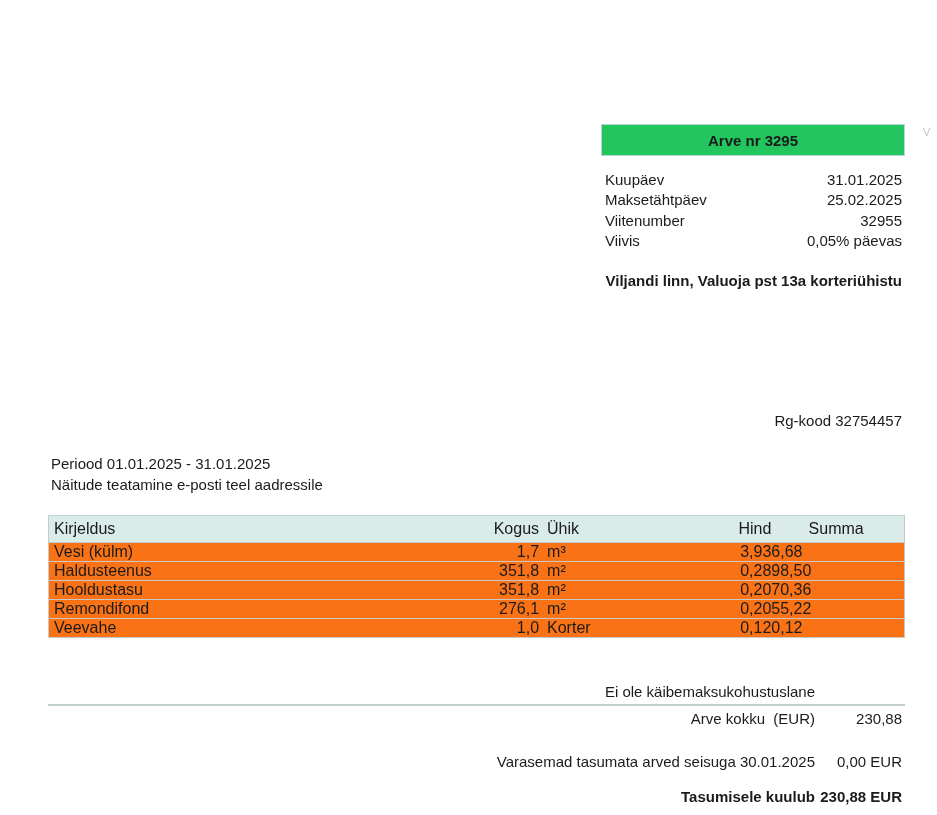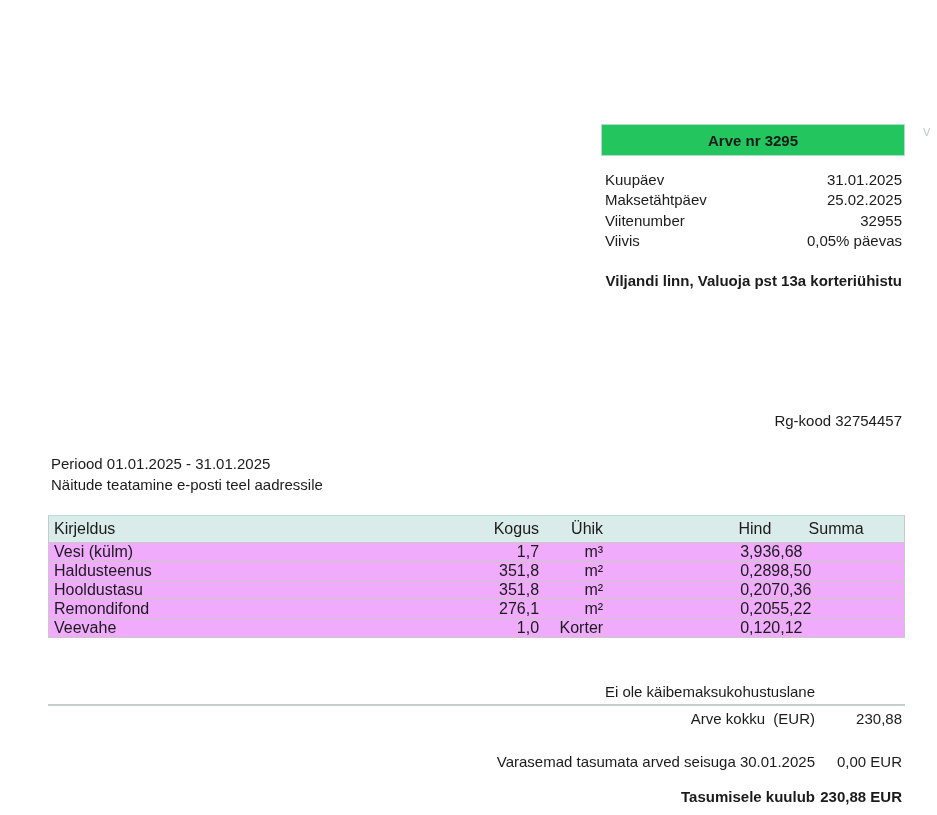--- a/index.html
+++ b/index.html
@@ -34,26 +34,26 @@
   .readings  { position:absolute; left:51px; top:476px; white-space:nowrap; }
 
   table.items {
     position:absolute; left:48px; top:515px; width:857px;
     border-collapse:collapse; table-layout:fixed; font-size:16px; color:#1b1b1b;
   }
   table.items th {
     background:#d9ece9; font-weight:normal; height:27px;
     border-top:1px solid #bcd9d3; border-bottom:1px solid #c9c9c9;
   }
-  table.items td { height:17px; border-bottom:1px solid #c9c9c9; background:#f0abfc; }
+  table.items td { height:17px; border-bottom:1px solid #c9c9c9; background:#f97316; }
   table.items th:first-child, table.items td:first-child { border-left:1px solid #c9c9c9; }
   table.items th:last-child,  table.items td:last-child  { border-right:1px solid #c9c9c9; }
   .c-desc  { width:440px; text-align:left;  padding-left:5px; }
   .c-qty   { width:50px;  text-align:right;margin-top:36px; }
-  .c-unit  { width:64px;  text-align:right;  padding-left:8px;margin-top:6px; }
+  .c-unit  { width:64px;  text-align:left;  padding-left:8px;margin-top:6px; }
   .c-price { width:168px; text-align:right; }
   .c-sum   { width:133px; padding-right:3px; }
 
   .vat-note { position:absolute; right:122px; top:683px; white-space:nowrap; }
   .divider  { position:absolute; left:48px; top:704px; width:857px; height:2px; background:#c3cfcc; }
 
   .lbl { position:absolute; right:122px; white-space:pre; }
   .val { position:absolute; right:35px;  white-space:pre; }
   .row-total    .lbl, .row-total    .val { top:710px; }
   .row-previous .lbl, .row-previous .val { top:753px; }

